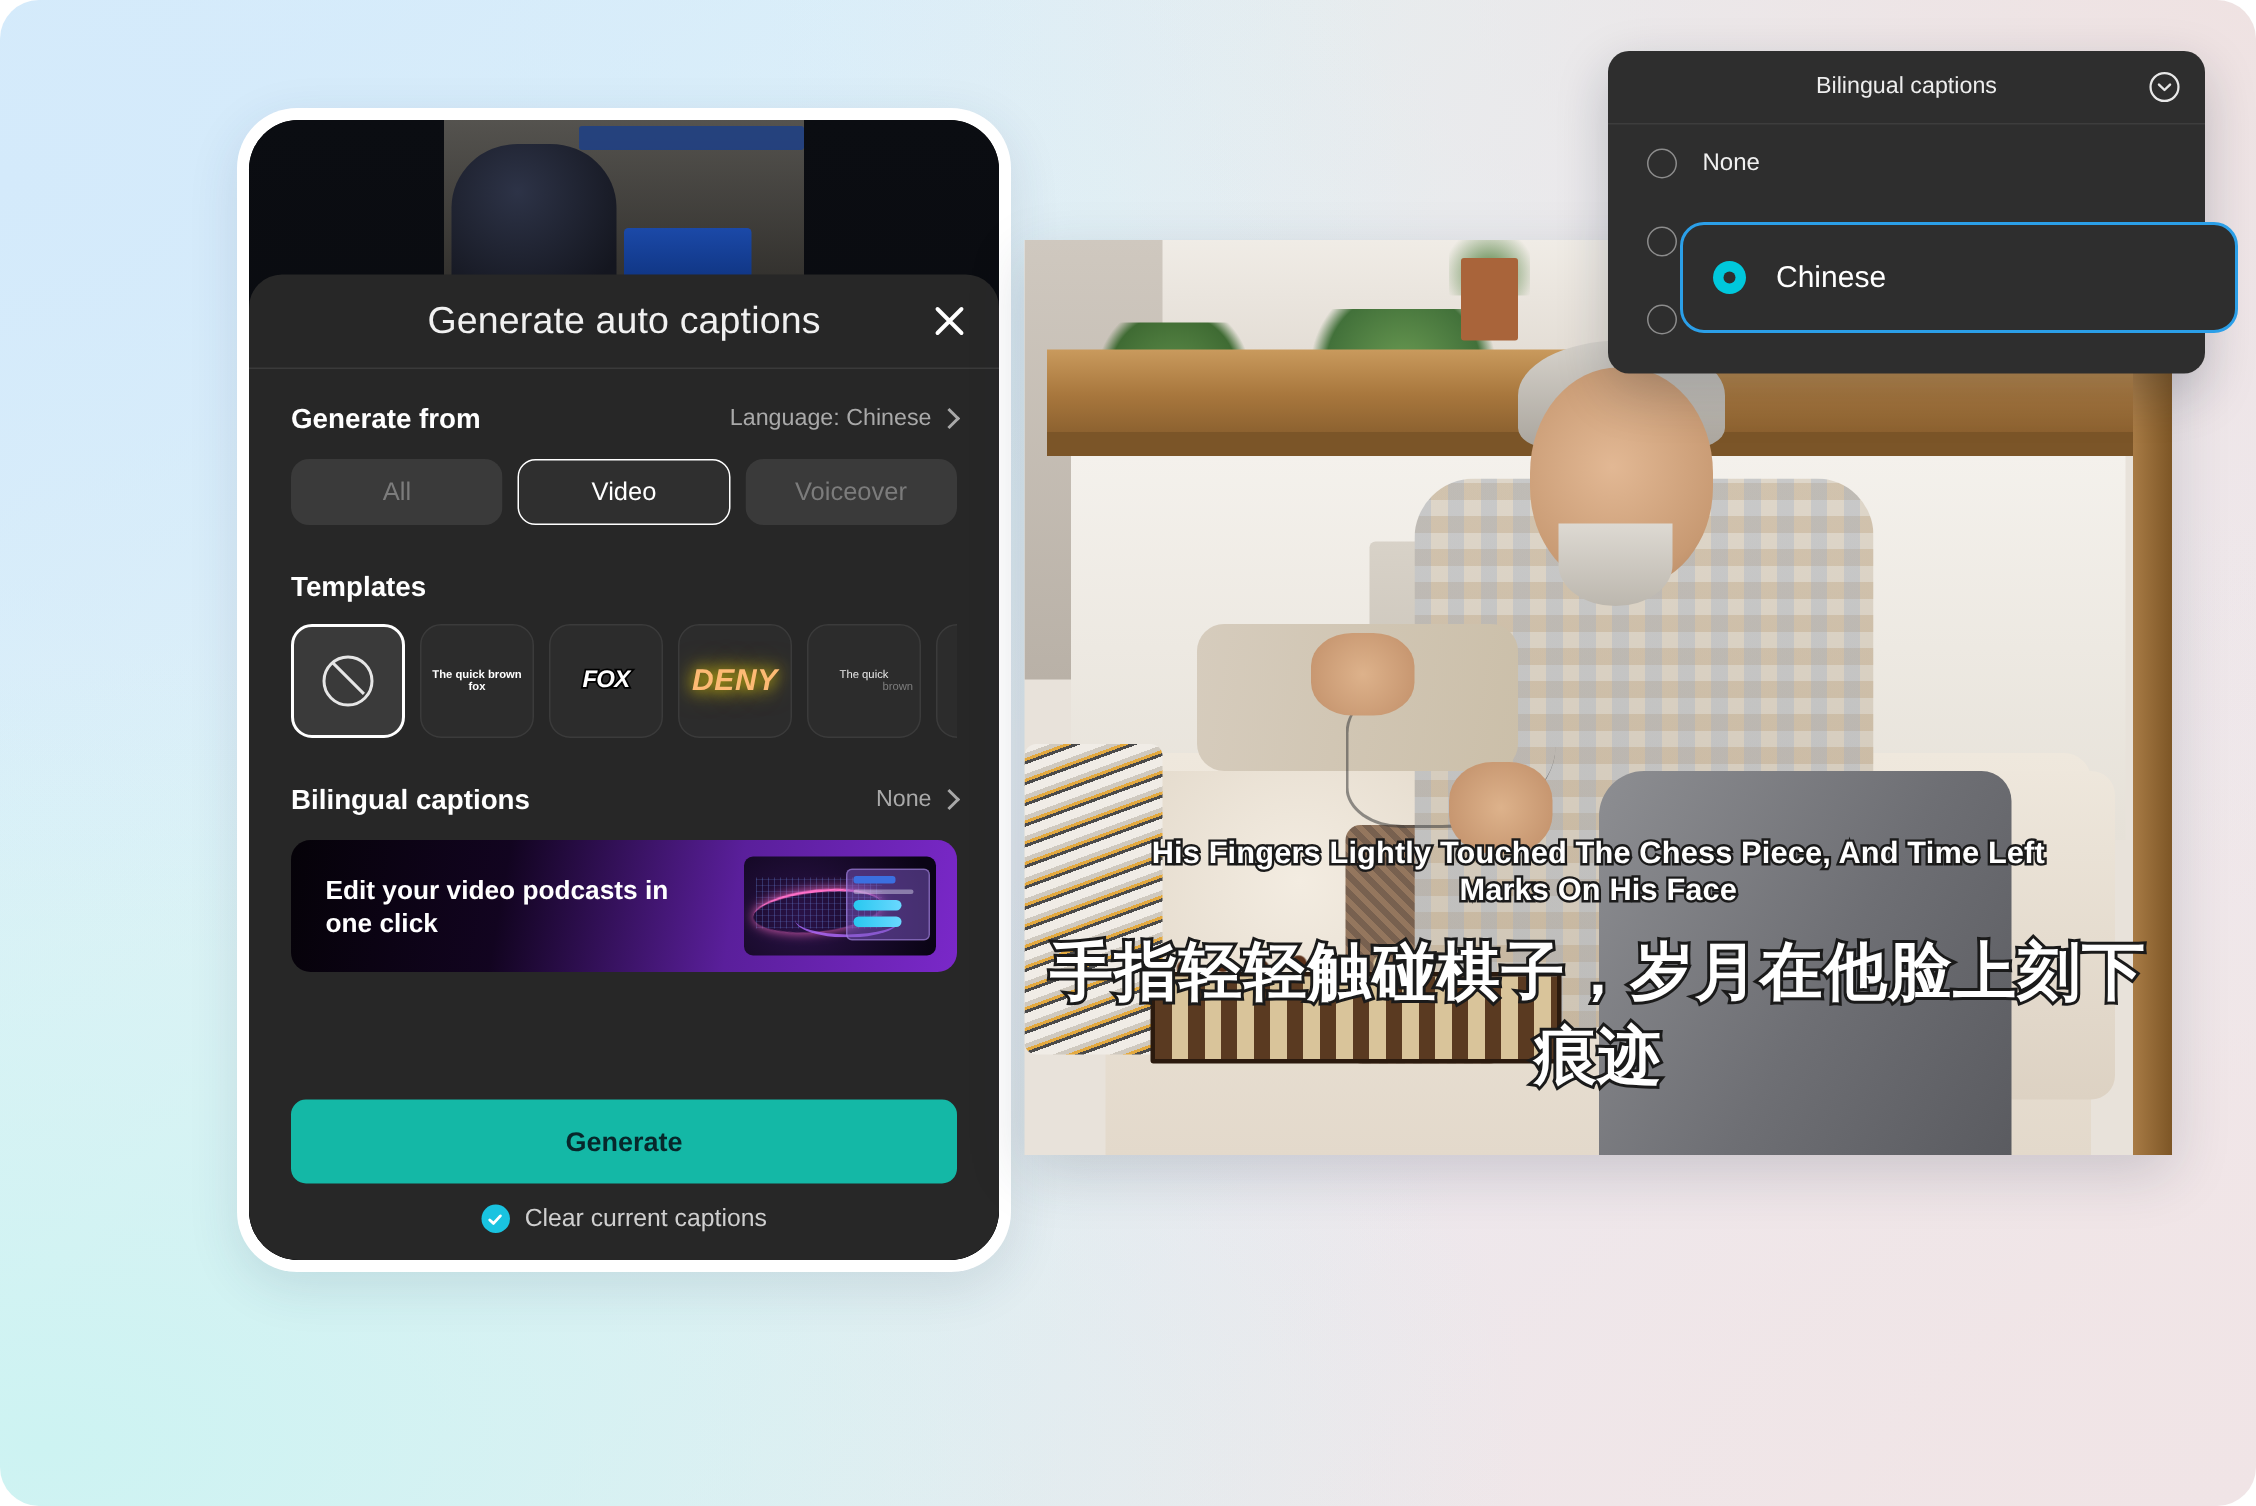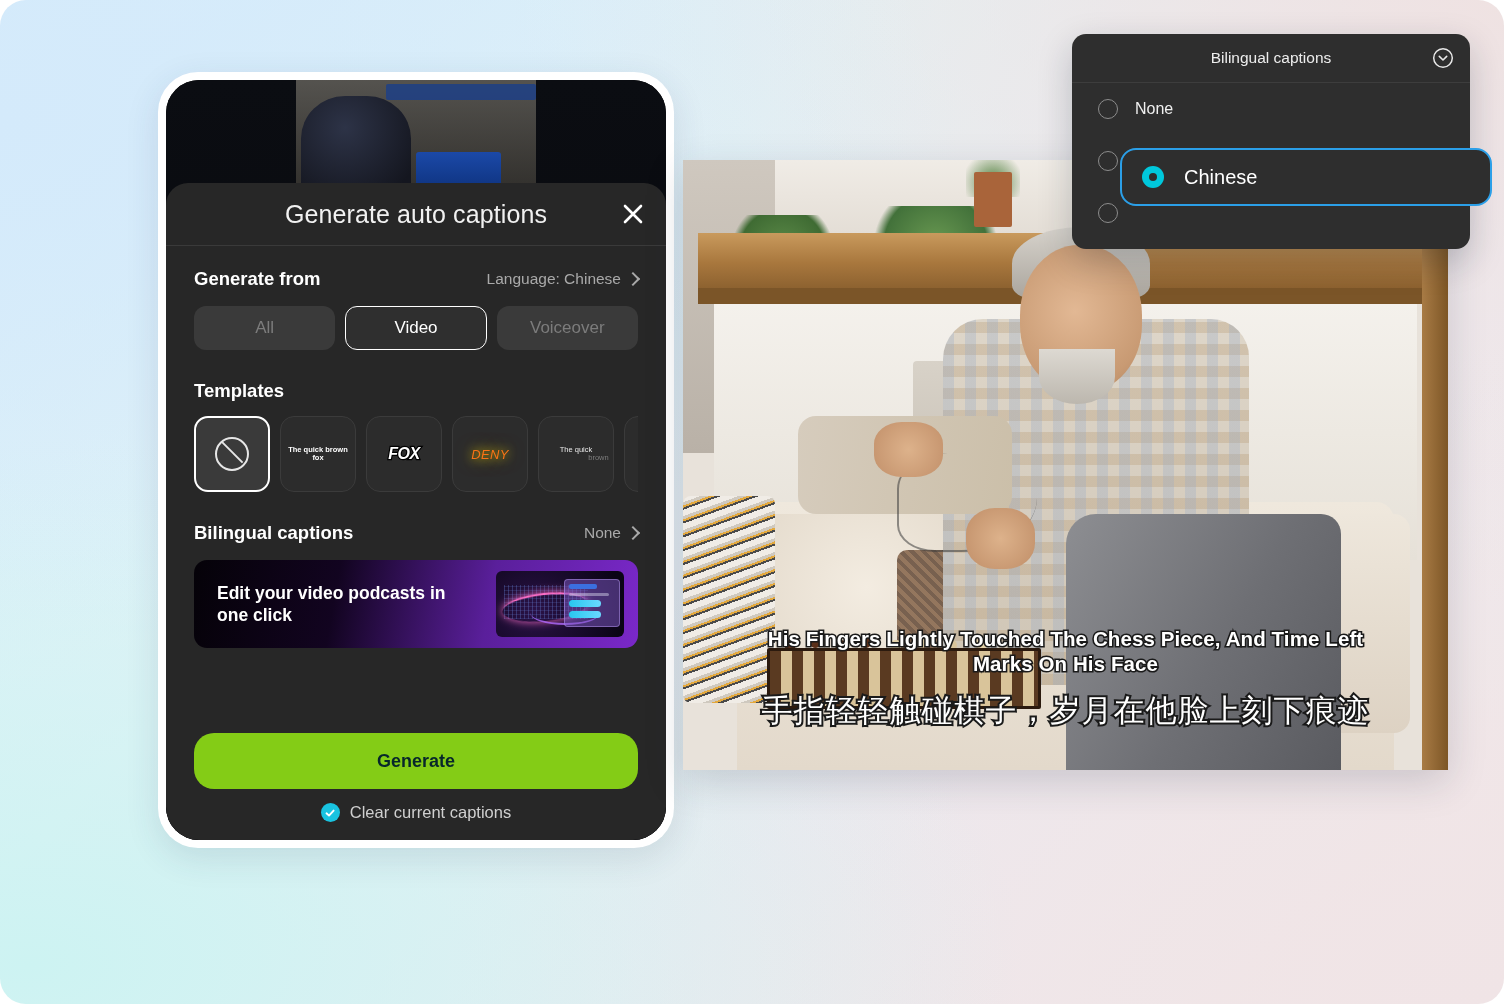--- a/index.html
+++ b/index.html
@@ -203,23 +203,23 @@
     color: #ffffff;
     font-size: 16px;
     font-weight: 900;
     font-style: italic;
     letter-spacing: -.5px;
     -webkit-text-stroke: 2.4px #000;
     paint-order: stroke fill;
     text-shadow: 0 0 0 #000;
   }
   .tpl-txt-deny {
-    color: #f97316;
-    font-size: 13px;
-    font-weight: 400;
+    color: #fdba74;
+    font-size: 20px;
+    font-weight: 700;
     font-style: italic;
     letter-spacing: .4px;
     text-shadow: 0 0 10px rgba(255,229,0,.85), 0 0 18px rgba(255,229,0,.55);
   }
   .tpl-txt-grey {
     font-size: 7.5px;
     text-align: center;
     padding: 0 4px;
     line-height: 1.1;
   }
@@ -315,22 +315,22 @@
     width: 70%;
   }
 
   #sheet-footer {
     padding: 0 28px 18px 28px;
   }
   #generate-btn {
     width: 100%;
     height: 56px;
     border: none;
-    border-radius: 20px;
-    background: #84cc16;
+    border-radius: 10px;
+    background: #14b8a6;
     color: #07272b;
     font-size: 18px;
     font-weight: 700;
     font-family: inherit;
     cursor: pointer;
     display: block;
   }
   #clear-row {
     margin-top: 14px;
     display: flex; align-items: center; justify-content: center;
@@ -444,22 +444,22 @@
     font-weight: 700;
     line-height: 1.22;
     letter-spacing: .1px;
     padding: 0 62px;
     -webkit-text-stroke: 3.2px #1a1a1a;
     paint-order: stroke fill;
   }
   #caption-zh {
     margin-top: 14px;
     color: #ffffff;
-    font-size: 31px;
-    font-weight: 400;
+    font-size: 42px;
+    font-weight: 700;
     letter-spacing: 1px;
     -webkit-text-stroke: 4px #1a1a1a;
     paint-order: stroke fill;
   }
 
   
   #dropdown {
     position: absolute;
     left: 1072px; top: 34px;
     width: 398px;
@@ -494,21 +494,21 @@
     border: 1.8px solid #8c8c8c;
     border-radius: 50%;
     flex: 0 0 auto;
   }
   .dd-label { color: #f0f0f0; font-size: 16px; }
 
   
   #chinese-callout {
     position: absolute;
     left: 1120px; top: 148px;
-    width: 372px; height: 58px;
+    width: 372px; height: 74px;
     border: 2.6px solid #2b9fe8;
     border-radius: 16px;
     background: #2e2e2e;
     display: flex; align-items: center;
     gap: 20px;
     padding-left: 20px;
     box-sizing: border-box;
     z-index: 30;
     cursor: pointer;
   }

